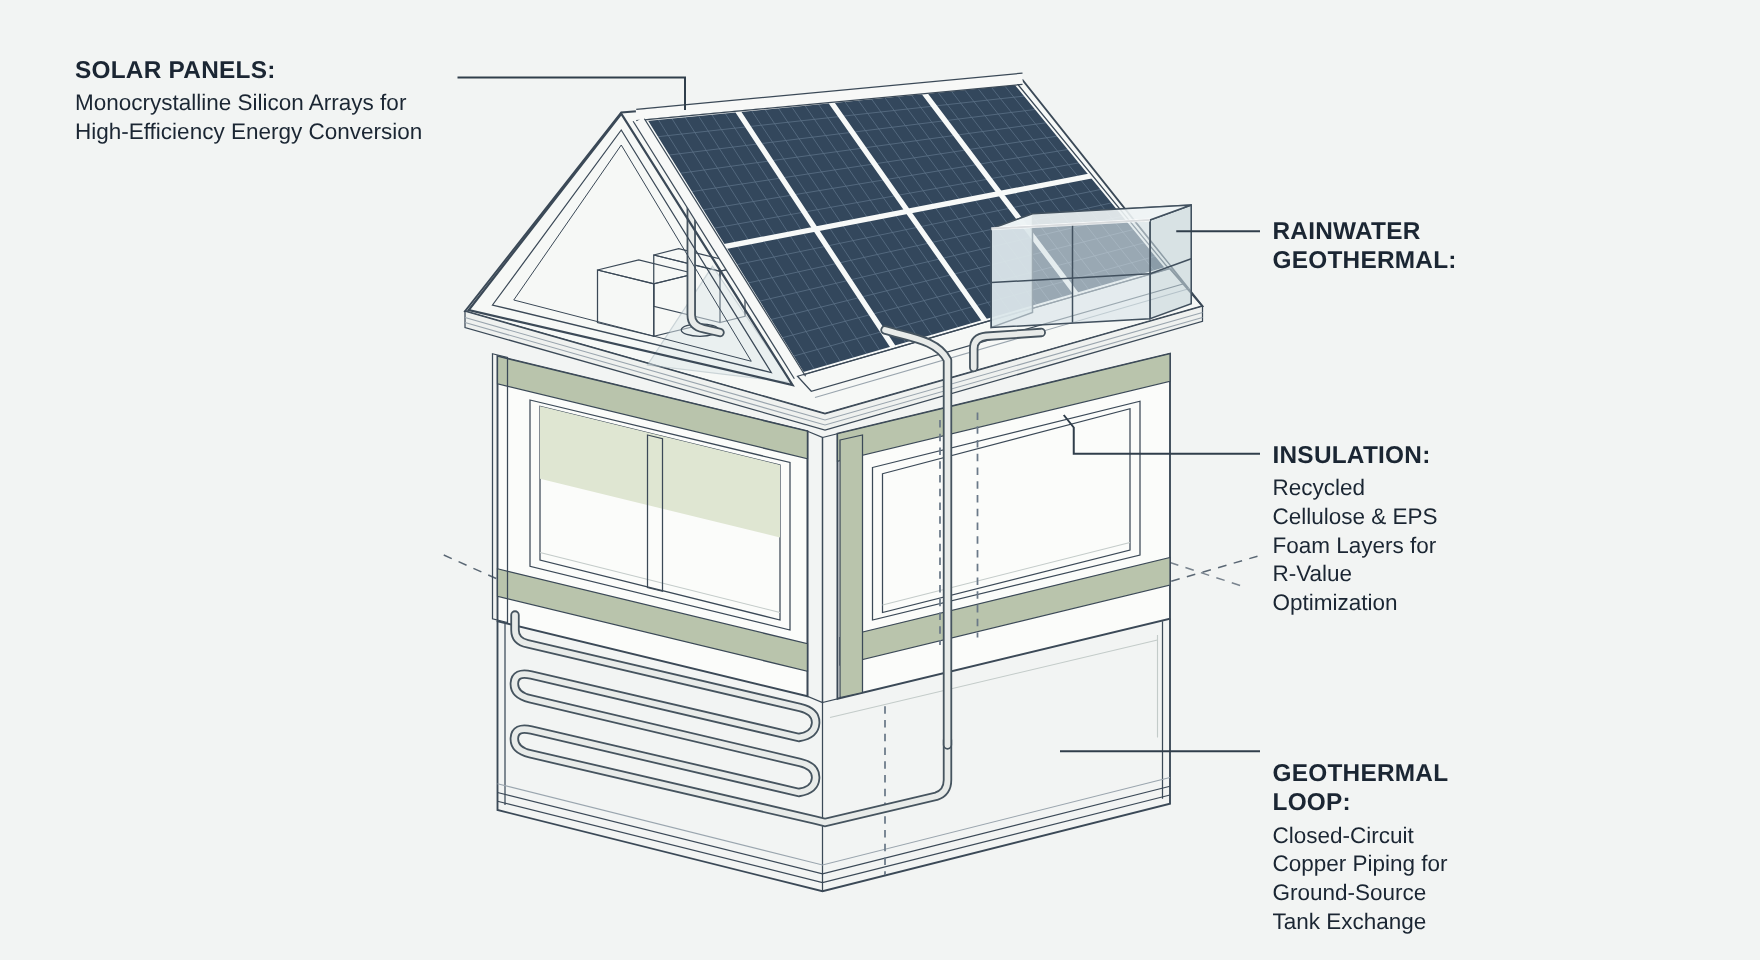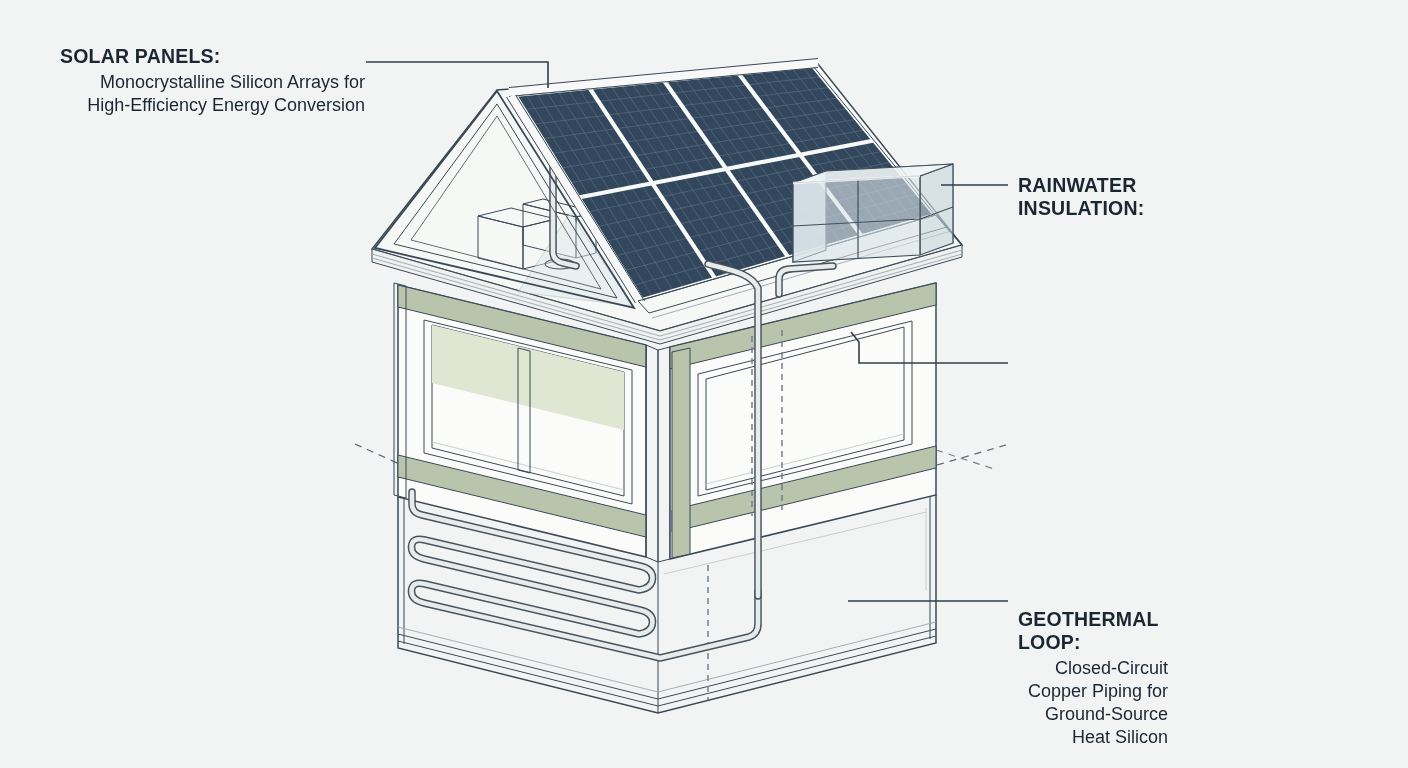--- a/index.html
+++ b/index.html
@@ -2,21 +2,21 @@
 <html style="--c-background: #f2f4f3; --c-text: #1b2633; --c-line: #3b4957; --c-panel: #33475c; --c-panel_grid: #5b7186; --c-insulation: #b9c4ac; --c-sage: #dfe6d2; --c-glass: #dce7ea; --c-pipe: #e8ebe9;"><head>
 <meta charset="utf-8">
 <style>
   html,body{margin:0;padding:0;width:1408px;height:768px;overflow:hidden;
     background:var(--c-background,#f2f4f3);
     font-family:"Liberation Sans","DejaVu Sans",sans-serif;}
   #stage{position:relative;width:1168px;height:768px;}
   #scene{position:absolute;left:0;top:0;}
   .label{position:absolute;color:var(--c-text,#1b2633);}
   .label-title{font-weight:700;font-size:19.5px;letter-spacing:.2px;margin-bottom:3px;}
-  .label-desc{font-size:18px;line-height:23px;text-align:right;}
+  .label-desc{font-size:18px;line-height:23px;}
   
   .ln{stroke:var(--c-line,#3b4957);fill:none;}
   .w1{stroke-width:1;} .w15{stroke-width:1.5;} .w2{stroke-width:1.8;}
   .hair{stroke:#9aa5ae;stroke-width:.9;fill:none;}
   .faint{stroke:#c3cbc9;stroke-width:.9;fill:none;}
   .dash{stroke:#5a6774;stroke-width:1.2;fill:none;stroke-dasharray:7 6;}
   .pipedash{stroke:#6a7988;stroke-width:1.4;fill:none;stroke-dasharray:6 5;}
   .fill-bg{fill:var(--c-background,#f2f4f3);}
   .fill-white{fill:#fbfcfa;}
   .fill-slab{fill:#f6f8f6;}
@@ -198,22 +198,26 @@
     <path class="leader" d="M 848 601 L 1008 601"></path>
   </g>
 </svg>
 
 <div class="label" style="left:60px;top:45px;max-width:305px">
   <div class="label-title">SOLAR PANELS:</div>
   <div class="label-desc">Monocrystalline Silicon Arrays for High-Efficiency Energy Conversion</div>
 </div>
 
 <div class="label" style="left:1018px;top:174px;max-width:380px">
-  <div class="label-title">RAINWATER INSULATION:</div>
-</div>
-
+  <div class="label-title">RAINWATER GEOTHERMAL:</div>
+</div>
+
+<div class="label" style="left:1018px;top:353px;max-width:290px">
+  <div class="label-title">INSULATION:</div>
+  <div class="label-desc">Recycled Cellulose &amp; EPS Foam Layers for R-Value Optimization</div>
+</div>
 
 <div class="label" style="left:1018px;top:608px;max-width:300px">
   <div class="label-title">GEOTHERMAL LOOP:</div>
-  <div class="label-desc">Closed-Circuit Copper Piping for Ground-Source Heat Silicon</div>
+  <div class="label-desc">Closed-Circuit Copper Piping for Ground-Source Tank Exchange</div>
 </div>
 
 </div>
 
 </body></html>

